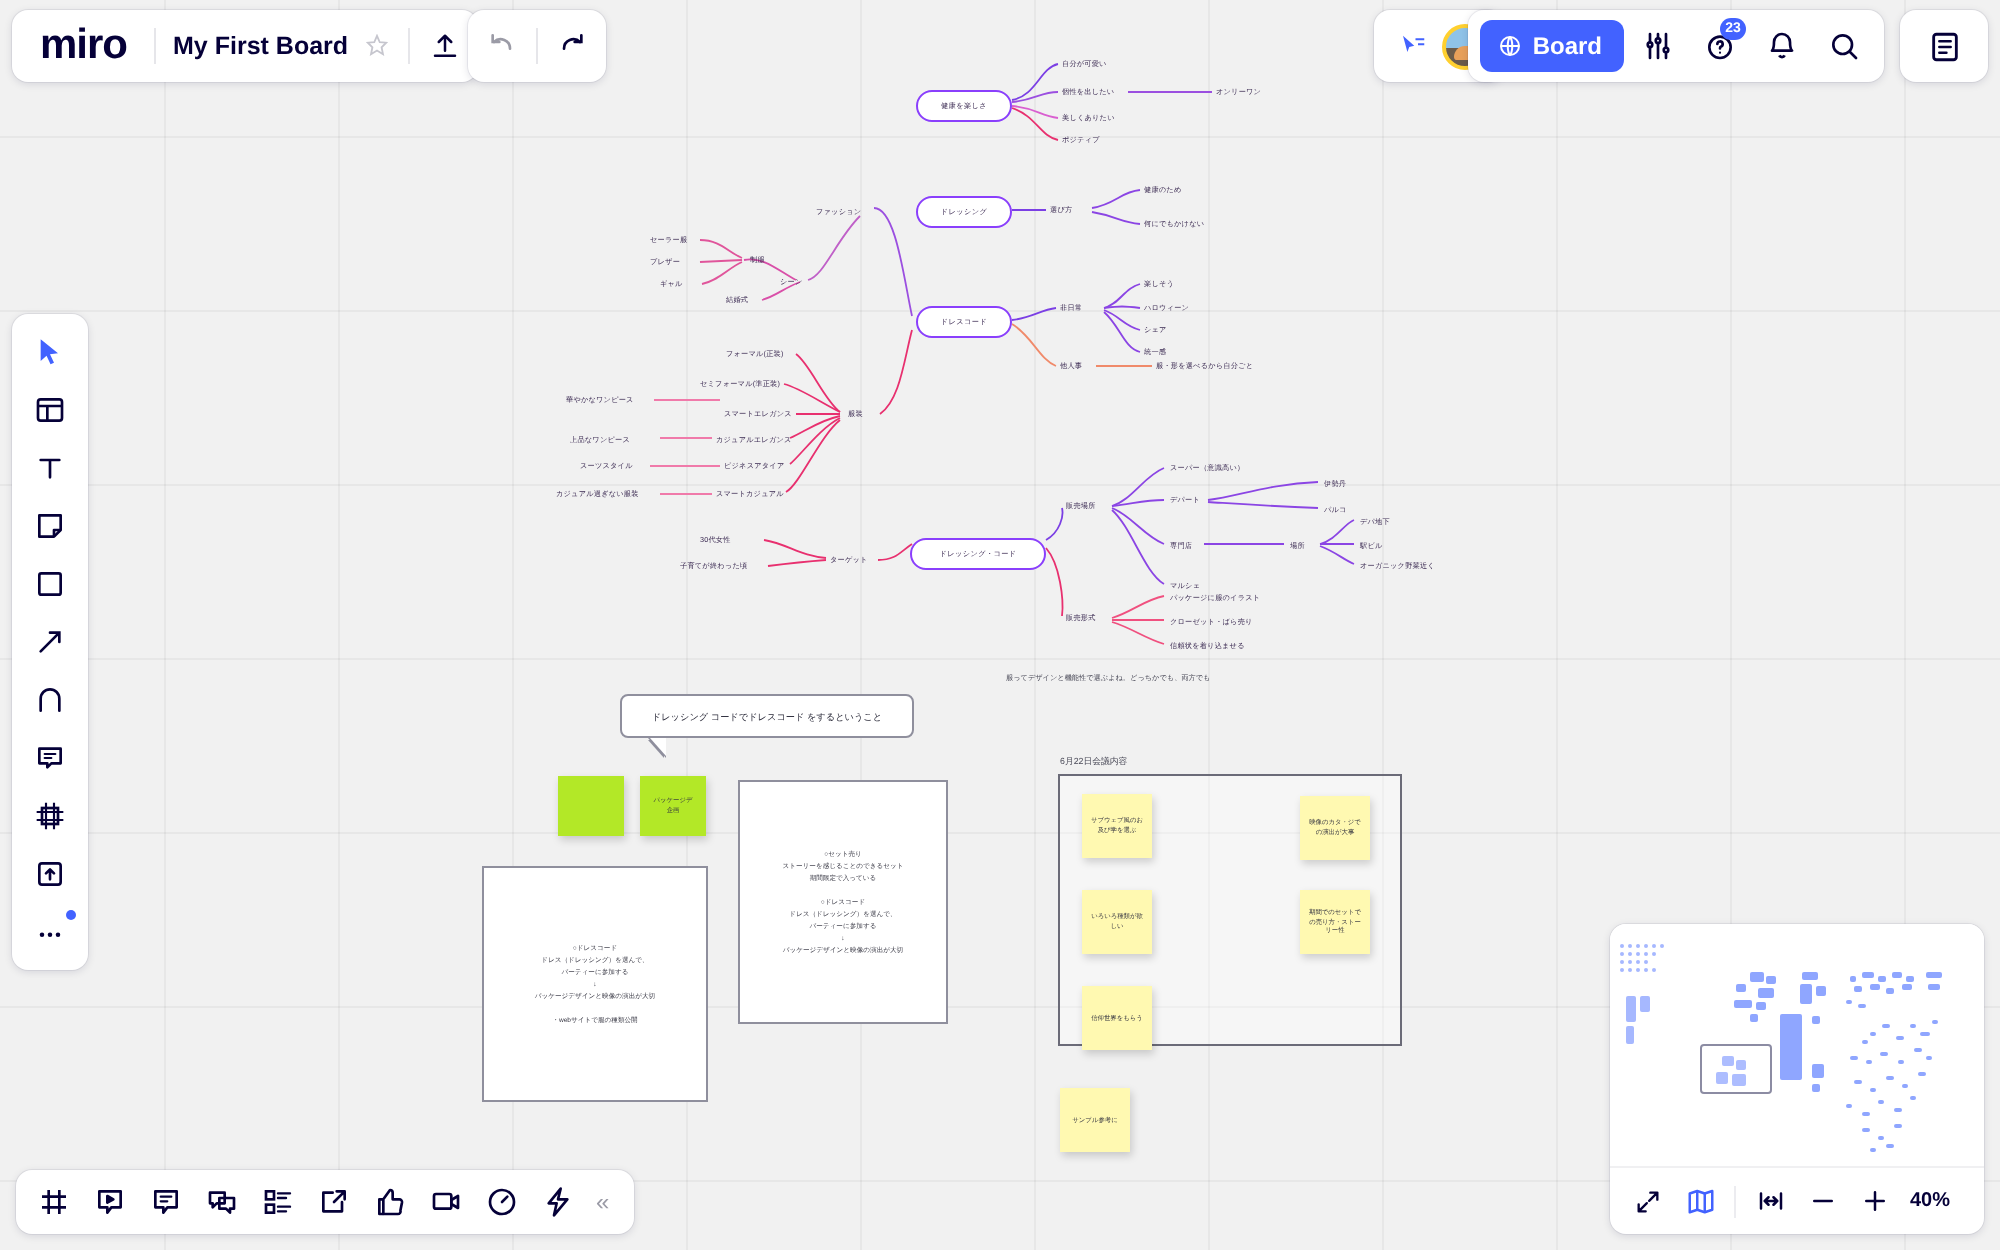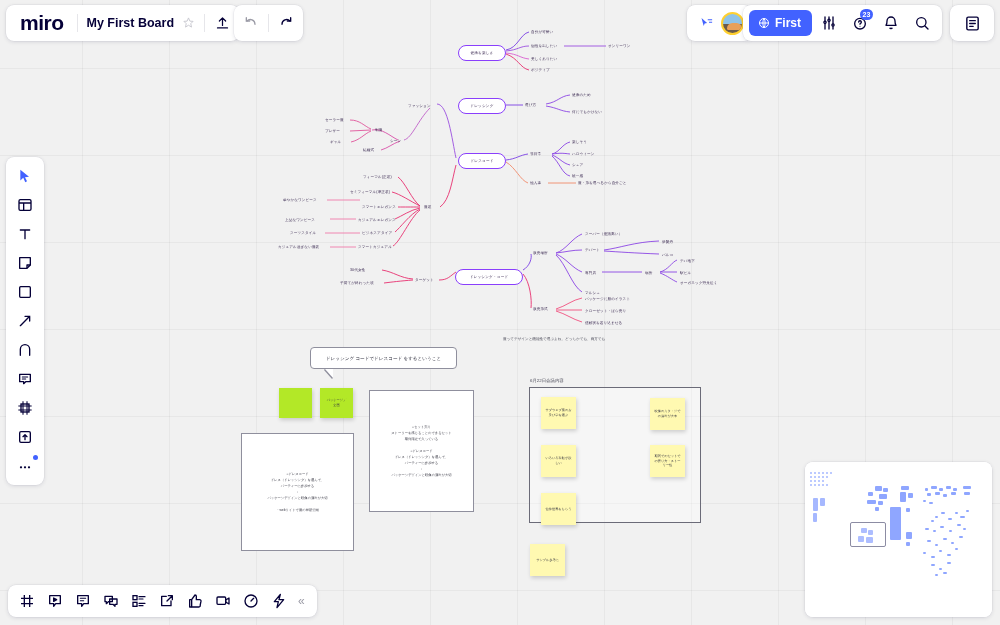--- a/index.html
+++ b/index.html
@@ -313,21 +313,21 @@
   </div>
   <div class="avatar"></div>
 </div>
 
 <div class="panel" id="hdr-actions">
   <div class="share-btn">
     <svg width="12" height="12" viewBox="0 0 24 24" fill="none" stroke="#fff" stroke-width="2">
         <circle cx="12" cy="12" r="9"></circle>
         <path d="M3 12h18M12 3c3 3.5 3 14.5 0 18M12 3c-3 3.5-3 14.5 0 18"></path>
       </svg>
-    <span>First</span>
+    <span>Board</span>
   </div>
   <div class="act-ico">
     <svg width="16" height="16" viewBox="0 0 24 24" fill="none" stroke="#050038" stroke-width="2" stroke-linecap="round">
         <path d="M6 3v6M6 13v8M12 3v3M12 10v11M18 3v10M18 17v4"></path>
         <circle cx="6" cy="11" r="1.7"></circle>
         <circle cx="12" cy="8" r="1.7"></circle>
         <circle cx="18" cy="15" r="1.7"></circle>
       </svg>
   </div>
   <div class="act-ico">
@@ -570,13 +570,43 @@
     <div class="mmb d" style="left:134px;top:88px;width:3px;height:2px"></div>
     <div class="mmb d" style="left:142px;top:92px;width:4px;height:2px"></div>
     <div class="mmb d" style="left:150px;top:86px;width:3px;height:2px"></div>
     <div class="mmb d" style="left:126px;top:102px;width:4px;height:2px"></div>
     <div class="mmb d" style="left:134px;top:106px;width:3px;height:2px"></div>
     <div class="mmb d" style="left:142px;top:100px;width:4px;height:2px"></div>
     <div class="mmb d" style="left:130px;top:112px;width:3px;height:2px"></div>
     <div class="mmb d" style="left:138px;top:110px;width:4px;height:2px"></div>
     <div id="mm-view" style="left:45px;top:60px;width:36px;height:25px;"></div>
   </div>
+  <div id="mm-bar">
+    <div class="mmb-ico">
+      <svg width="14" height="14" viewBox="0 0 24 24" fill="none" stroke="#050038" stroke-width="2" stroke-linecap="round" stroke-linejoin="round">
+          <path d="M14 4h6v6M20 4l-7 7M10 20H4v-6M4 20l7-7"></path>
+        </svg>
+    </div>
+    <div class="mmb-ico">
+      <svg width="15" height="15" viewBox="0 0 24 24" fill="none" stroke="#4262ff" stroke-width="2" stroke-linejoin="round">
+          <path d="M3 6l6-2 6 2 6-2v15l-6 2-6-2-6 2z"></path>
+          <path d="M9 4v15M15 6v15"></path>
+        </svg>
+    </div>
+    <div class="mm-div"></div>
+    <div class="mmb-ico">
+      <svg width="15" height="15" viewBox="0 0 24 24" fill="none" stroke="#050038" stroke-width="2" stroke-linecap="round">
+          <path d="M4 6v12M20 6v12M7 12h10M7 12l3-3M7 12l3 3M17 12l-3-3M17 12l-3 3"></path>
+        </svg>
+    </div>
+    <div class="mmb-ico">
+      <svg width="15" height="15" viewBox="0 0 24 24" fill="none" stroke="#050038" stroke-width="2" stroke-linecap="round">
+          <path d="M5 12h14"></path>
+        </svg>
+    </div>
+    <div class="mmb-ico">
+      <svg width="15" height="15" viewBox="0 0 24 24" fill="none" stroke="#050038" stroke-width="2" stroke-linecap="round">
+          <path d="M5 12h14M12 5v14"></path>
+        </svg>
+    </div>
+    <div class="zoom-val">40%</div>
+  </div>
 </div>
 
 </body></html>

